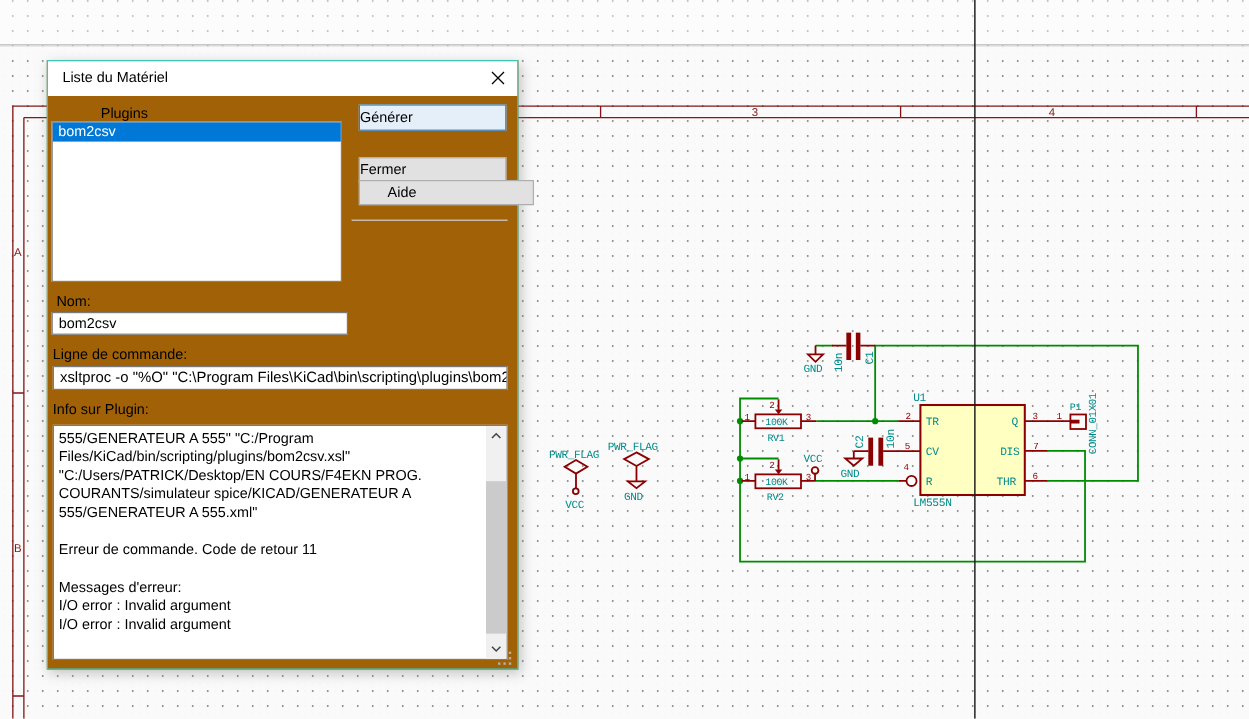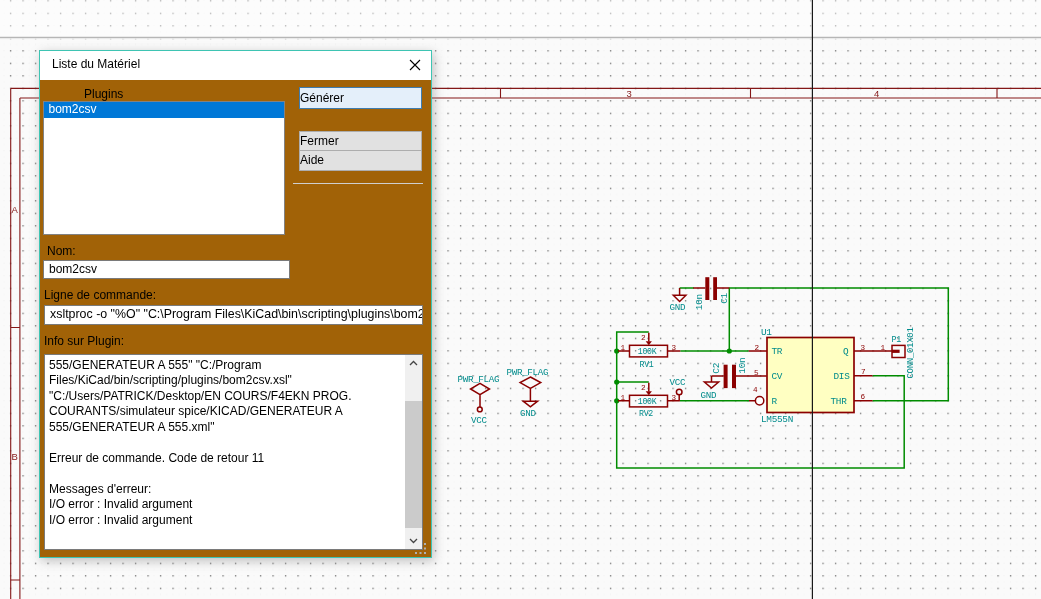--- a/index.html
+++ b/index.html
@@ -163,21 +163,21 @@
     <path d="M1 1 L11 11 M11 1 L1 11" stroke="#000" stroke-width="1.1"></path>
   </svg>
 
   <div class="abs" style="left:7px;top:36px;margin-left:37px;">Plugins</div>
   <div class="abs" style="left:3px;top:50px;width:240px;height:132.5px;background:#fff;border:1px solid #828282;">
     <div style="height:16px;background:#0078d7;color:#fff;padding-left:4.5px;line-height:15px;font-size:12px;">bom2csv</div>
   </div>
 
   <div class="btn" style="top:36.5px;height:20px;line-height:20px;background:#e4effa;border:1.5px solid #3f7cae;">Générer</div>
   <div class="btn" style="top:68.5px;margin-top:12px;">Fermer</div>
-  <div class="btn" style="top:99px;">Aide</div>
+  <div class="btn" style="top:99px;padding-left:23px;">Aide</div>
   <div class="abs" style="left:253px;top:132.5px;width:130px;height:0;border-top:1px solid #cfcfcf;"></div>
 
   <div class="abs" style="left:7px;top:193.5px;">Nom:</div>
   <div class="fld" style="left:3px;top:209px;width:240px;height:17.5px;">bom2csv</div>
 
   <div class="abs" style="left:4px;top:237px;">Ligne de commande:</div>
   <div class="fld" style="left:4px;top:254.5px;width:372px;height:17.5px;font-size:12.4px;">xsltproc -o "%O" "C:\Program Files\KiCad\bin\scripting\plugins\bom2</div>
 
   <div class="abs" style="left:4px;top:283px;">Info sur Plugin:</div>
   <div class="abs" style="left:4px;top:303px;width:377px;height:194.5px;background:#fff;border:1px solid #7a7a7a;">

